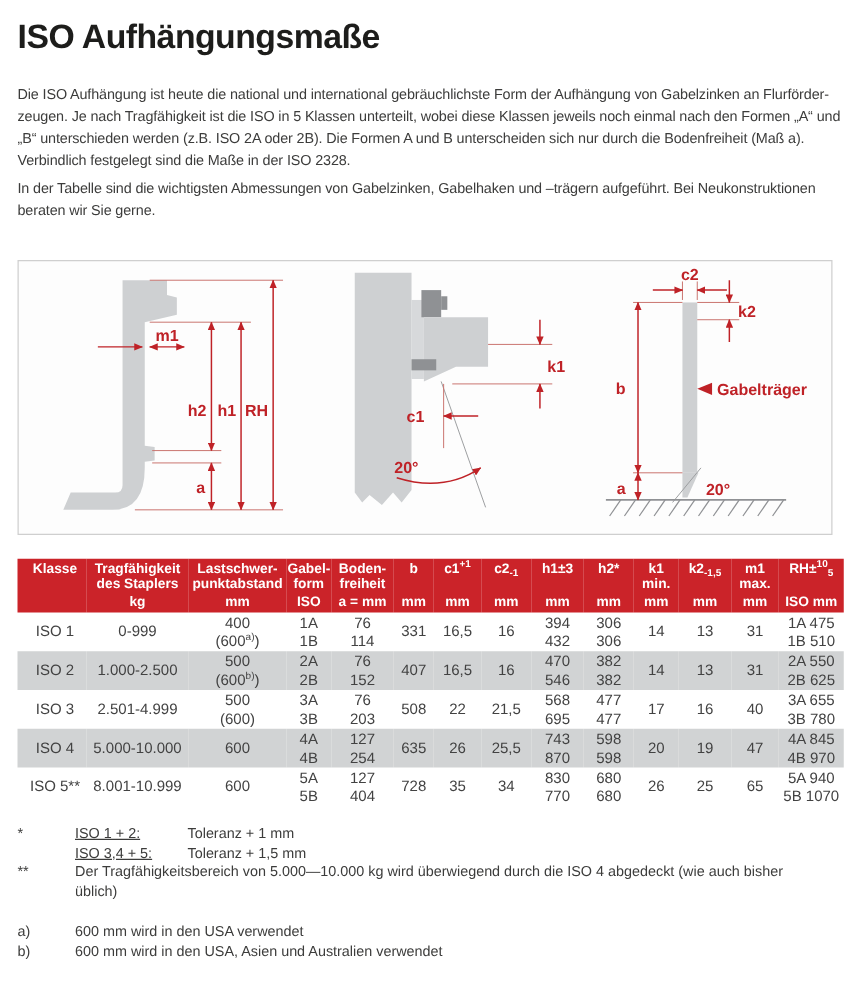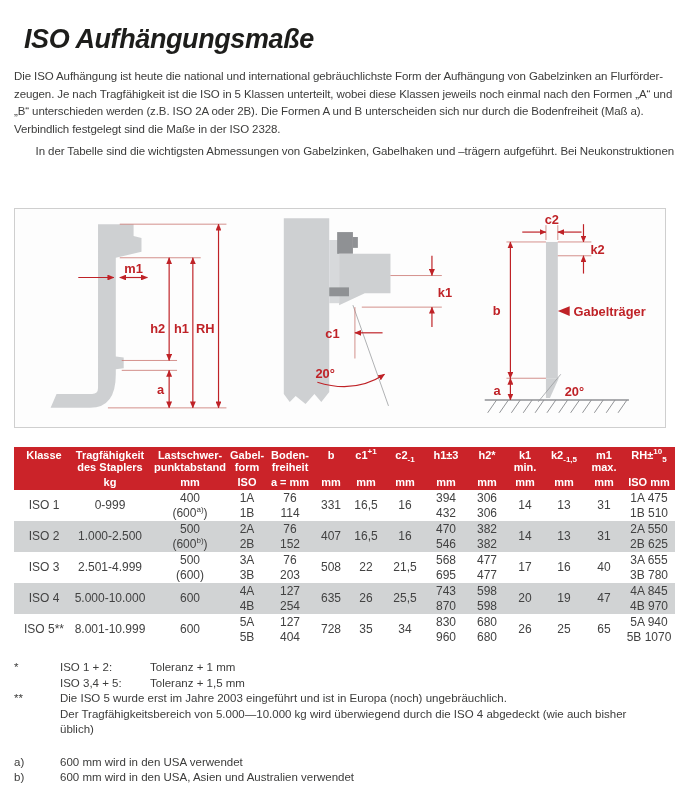--- a/index.html
+++ b/index.html
@@ -1,22 +1,22 @@
 <!DOCTYPE html>
 <html><head>
 <meta charset="utf-8">
 <style>
   html,body{margin:0;padding:0;background:#fff;}
   .page{position:relative;width:684px;height:800px;background:#fff;
         font-family:"Liberation Sans", sans-serif;color:#3c3c3b;overflow:hidden;}
-  .title{position:absolute;left:14px;top:14px;margin:10px;font-size:27px;line-height:30px;
-         font-weight:bold;color:#1d1d1b;letter-spacing:-0.4px;font-style:italic;}
+  .title{position:absolute;left:14px;top:14px;margin:0;font-size:27px;line-height:30px;
+         font-weight:bold;color:#1d1d1b;letter-spacing:-0.4px;}
   .para{position:absolute;left:14px;width:660px;font-size:11.5px;letter-spacing:-0.1px;}
   .para .pline{line-height:17.5px;white-space:nowrap;}
-  #p1{top:68px;} #p2{top:143px;text-align:right;}
+  #p1{top:68px;} #p2{top:143px;}
 
   .diagram-box{position:absolute;left:14px;top:208px;width:652px;height:220px;
                border:1px solid #cfcfcf;background:#fdfdfd;display:flex;
                align-items:center;justify-content:space-between;padding:0 6px;box-sizing:border-box;}
   svg text{font-family:"Liberation Sans", sans-serif;font-weight:bold;fill:#bf2227;font-size:13px;}
 
   .iso-table{position:absolute;left:14px;top:447px;width:656px;border-collapse:collapse;table-layout:fixed;}
   .iso-table th,.iso-table td{padding:0;margin:0;}
   .iso-table thead th{background:#cb2329;color:#fff;font-size:11px;font-weight:bold;
                       height:43px;vertical-align:top;text-align:center;}
@@ -31,39 +31,40 @@
   .c0{width:50px}.c1{width:82px}.c2{width:78px}.c3{width:36px}.c4{width:50px}.c5{width:32px}
   .c6{width:38px}.c7{width:40px}.c8{width:42px}.c9{width:40px}.c10{width:36px}.c11{width:42px}
   .c12{width:38px}.c13{width:52px}
   .ln{line-height:15px;}
 
   .footnotes{position:absolute;left:14px;top:660px;width:648px;font-size:11.5px;color:#3c3c3b;}
   .fn{display:flex;align-items:flex-start;}
   .fn .mk{width:46px;flex:none;line-height:15.5px;}
   .fn-body{flex:1;}
   .fn-body div, .fn-body .fn-sub{line-height:15.5px;white-space:nowrap;}
-  .fn .lbl{display:inline-block;width:90px;}
+  .fn .lbl{display:inline-block;width:90px;text-decoration:underline;}
   .fn-gap{height:17px;}
 </style>
 </head>
 <body>
 
 <div class="page">
 
   <h1 class="title">ISO Aufhängungsmaße</h1>
 
   <div class="para" id="p1">
     <div class="pline">Die ISO Aufhängung ist heute die national und international gebräuchlichste Form der Aufhängung von Gabelzinken an Flurförder-</div>
     <div class="pline">zeugen. Je nach Tragfähigkeit ist die ISO in 5 Klassen unterteilt, wobei diese Klassen jeweils noch einmal nach den Formen „A“ und</div>
     <div class="pline">„B“ unterschieden werden (z.B. ISO 2A oder 2B). Die Formen A und B unterscheiden sich nur durch die Bodenfreiheit (Maß a).</div>
     <div class="pline">Verbindlich festgelegt sind die Maße in der ISO 2328.</div>
   </div>
 
   <div class="para" id="p2">
     <div class="pline">In der Tabelle sind die wichtigsten Abmessungen von Gabelzinken, Gabelhaken und –trägern aufgeführt. Bei Neukonstruktionen</div>
+    <div class="pline">beraten wir Sie gerne.</div>
   </div>
 
   <div class="diagram-box">
 
     <svg width="250" height="214" viewBox="0 0 250 214">
       <defs>
         <marker id="arL" markerWidth="7" markerHeight="6" refX="6.5" refY="3" orient="auto-start-reverse" markerUnits="userSpaceOnUse">
           <path d="M0,0 L7,3 L0,6 Z" fill="#bf2227"></path>
         </marker>
       </defs>
@@ -440,21 +441,21 @@
           </td>
           <td class="c4">
             <div class="ln">127</div>
             <div class="ln">404</div>
           </td>
           <td class="c5">728</td>
           <td class="c6">35</td>
           <td class="c7">34</td>
           <td class="c8">
             <div class="ln">830</div>
-            <div class="ln">960</div>
+            <div class="ln">770</div>
           </td>
           <td class="c9">
             <div class="ln">680</div>
             <div class="ln">680</div>
           </td>
           <td class="c10">26</td>
           <td class="c11">25</td>
           <td class="c12">65</td>
           <td class="c13">
             <div class="ln">5A 940</div>
@@ -472,21 +473,20 @@
           <span class="lbl">ISO 1 + 2:</span><span>Toleranz + 1 mm</span>
         </div>
         <div class="fn-sub">
           <span class="lbl">ISO 3,4 + 5:</span><span>Toleranz + 1,5 mm</span>
         </div>
       </div>
     </div>
     <div class="fn">
       <div class="mk">**</div>
       <div class="fn-body">
-        <div>Die ISO 5 wurde erst im Jahre 2003 eingeführt und ist in Europa (noch) ungebräuchlich.</div>
         <div>Der Tragfähigkeitsbereich von 5.000—10.000 kg wird überwiegend durch die ISO 4 abgedeckt (wie auch bisher</div>
         <div>üblich)</div>
       </div>
     </div>
     <div class="fn-gap"></div>
     <div class="fn">
       <div class="mk">a)</div>
       <div class="fn-body">
         <div>600 mm wird in den USA verwendet</div>
       </div>

